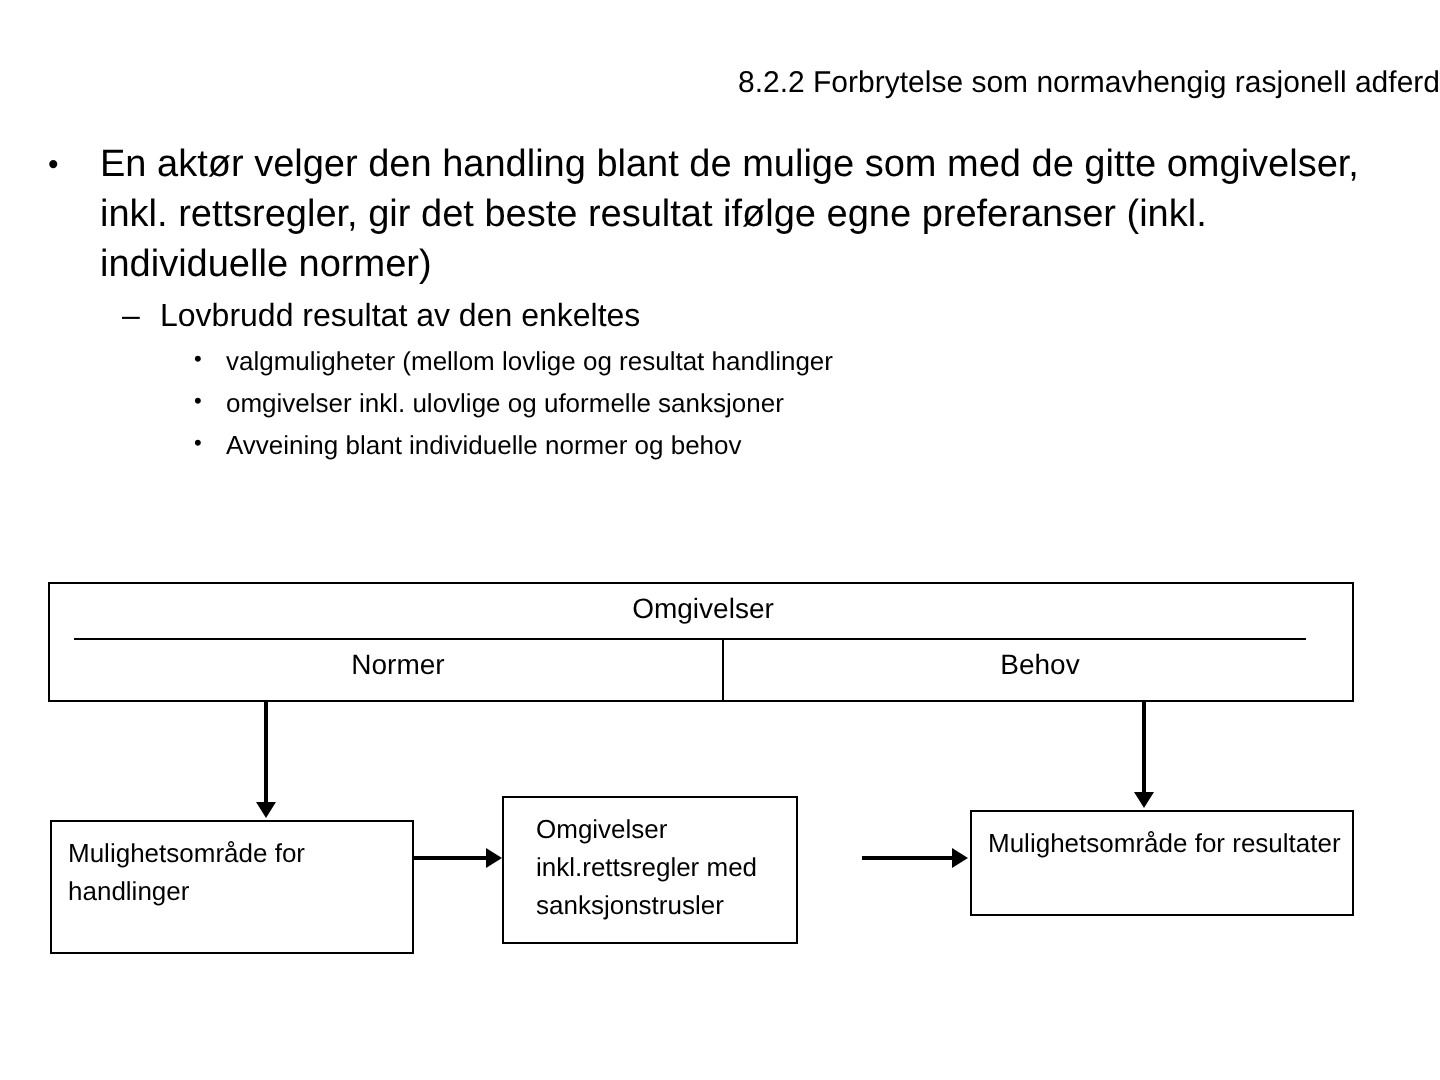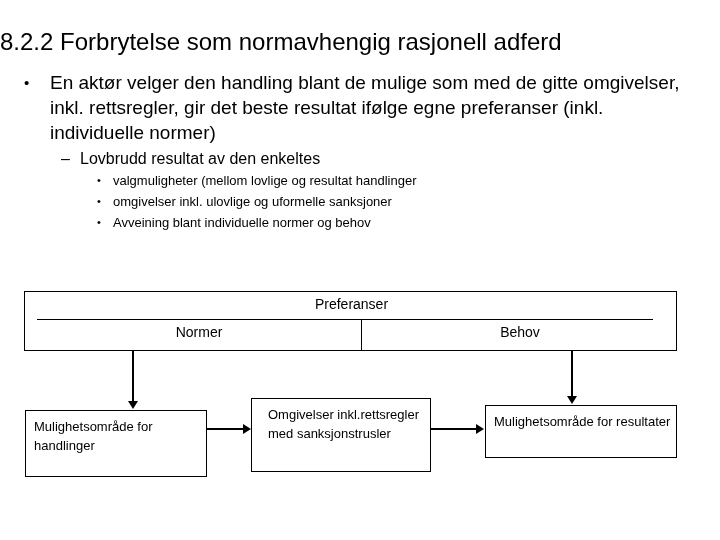--- a/index.html
+++ b/index.html
@@ -22,22 +22,22 @@
     width: 720px;
     height: 540px;
   }
 
   
   .slide-title {
     position: absolute;
     left: 0;
     top: 28px;
     width: 720px;
-    text-align: left;
-    font-size: 24px;
+    text-align: right;
+    font-size: 15px;
     line-height: 28px;
     white-space: nowrap;
   }
 
   
   .bullets {
     position: absolute;
     left: 0;
     top: 70px;
     width: 720px;
@@ -142,21 +142,21 @@
   
   .nbox {
     position: absolute;
     border: 1.5px solid #000;
     box-sizing: border-box;
     font-size: 13px;
     line-height: 19px;
     padding: 6px 0 0 8px;
   }
   #box-handlinger { left: 25px;  top: 410px; width: 182px; height: 67px; }
-  #box-omgivelser { left: 251px; top: 398px; width: 180px; height: 74px; padding-left: 16px; }
+  #box-omgivelser { left: 251px; top: 398px; width: 148px; height: 74px; padding-left: 16px; }
   #box-resultater { left: 485px; top: 405px; width: 192px; height: 53px; }
 
   
   .vline {
     position: absolute;
     width: 0;
     border-left: 2px solid #000;
   }
   .vhead {
     position: absolute;
@@ -220,21 +220,21 @@
     <div class="lvl3">
       <span class="marker">•</span>
       <span>Avveining blant individuelle normer og behov</span>
     </div>
 
   </div>
 
   <div class="diagram">
 
     <div class="pref-box">
-      <div class="pref-title">Preferanser</div>
+      <div class="pref-title">Omgivelser</div>
       <div class="pref-rule"></div>
       <div class="pref-divider"></div>
       <div class="pref-cell right">Behov</div>
       <div class="pref-cell left">Normer</div>
     </div>
 
     <div class="vline" id="arrow-normer-line"></div>
     <div class="vhead" id="arrow-normer-head"></div>
 
     <div class="vline" id="arrow-behov-line"></div>

